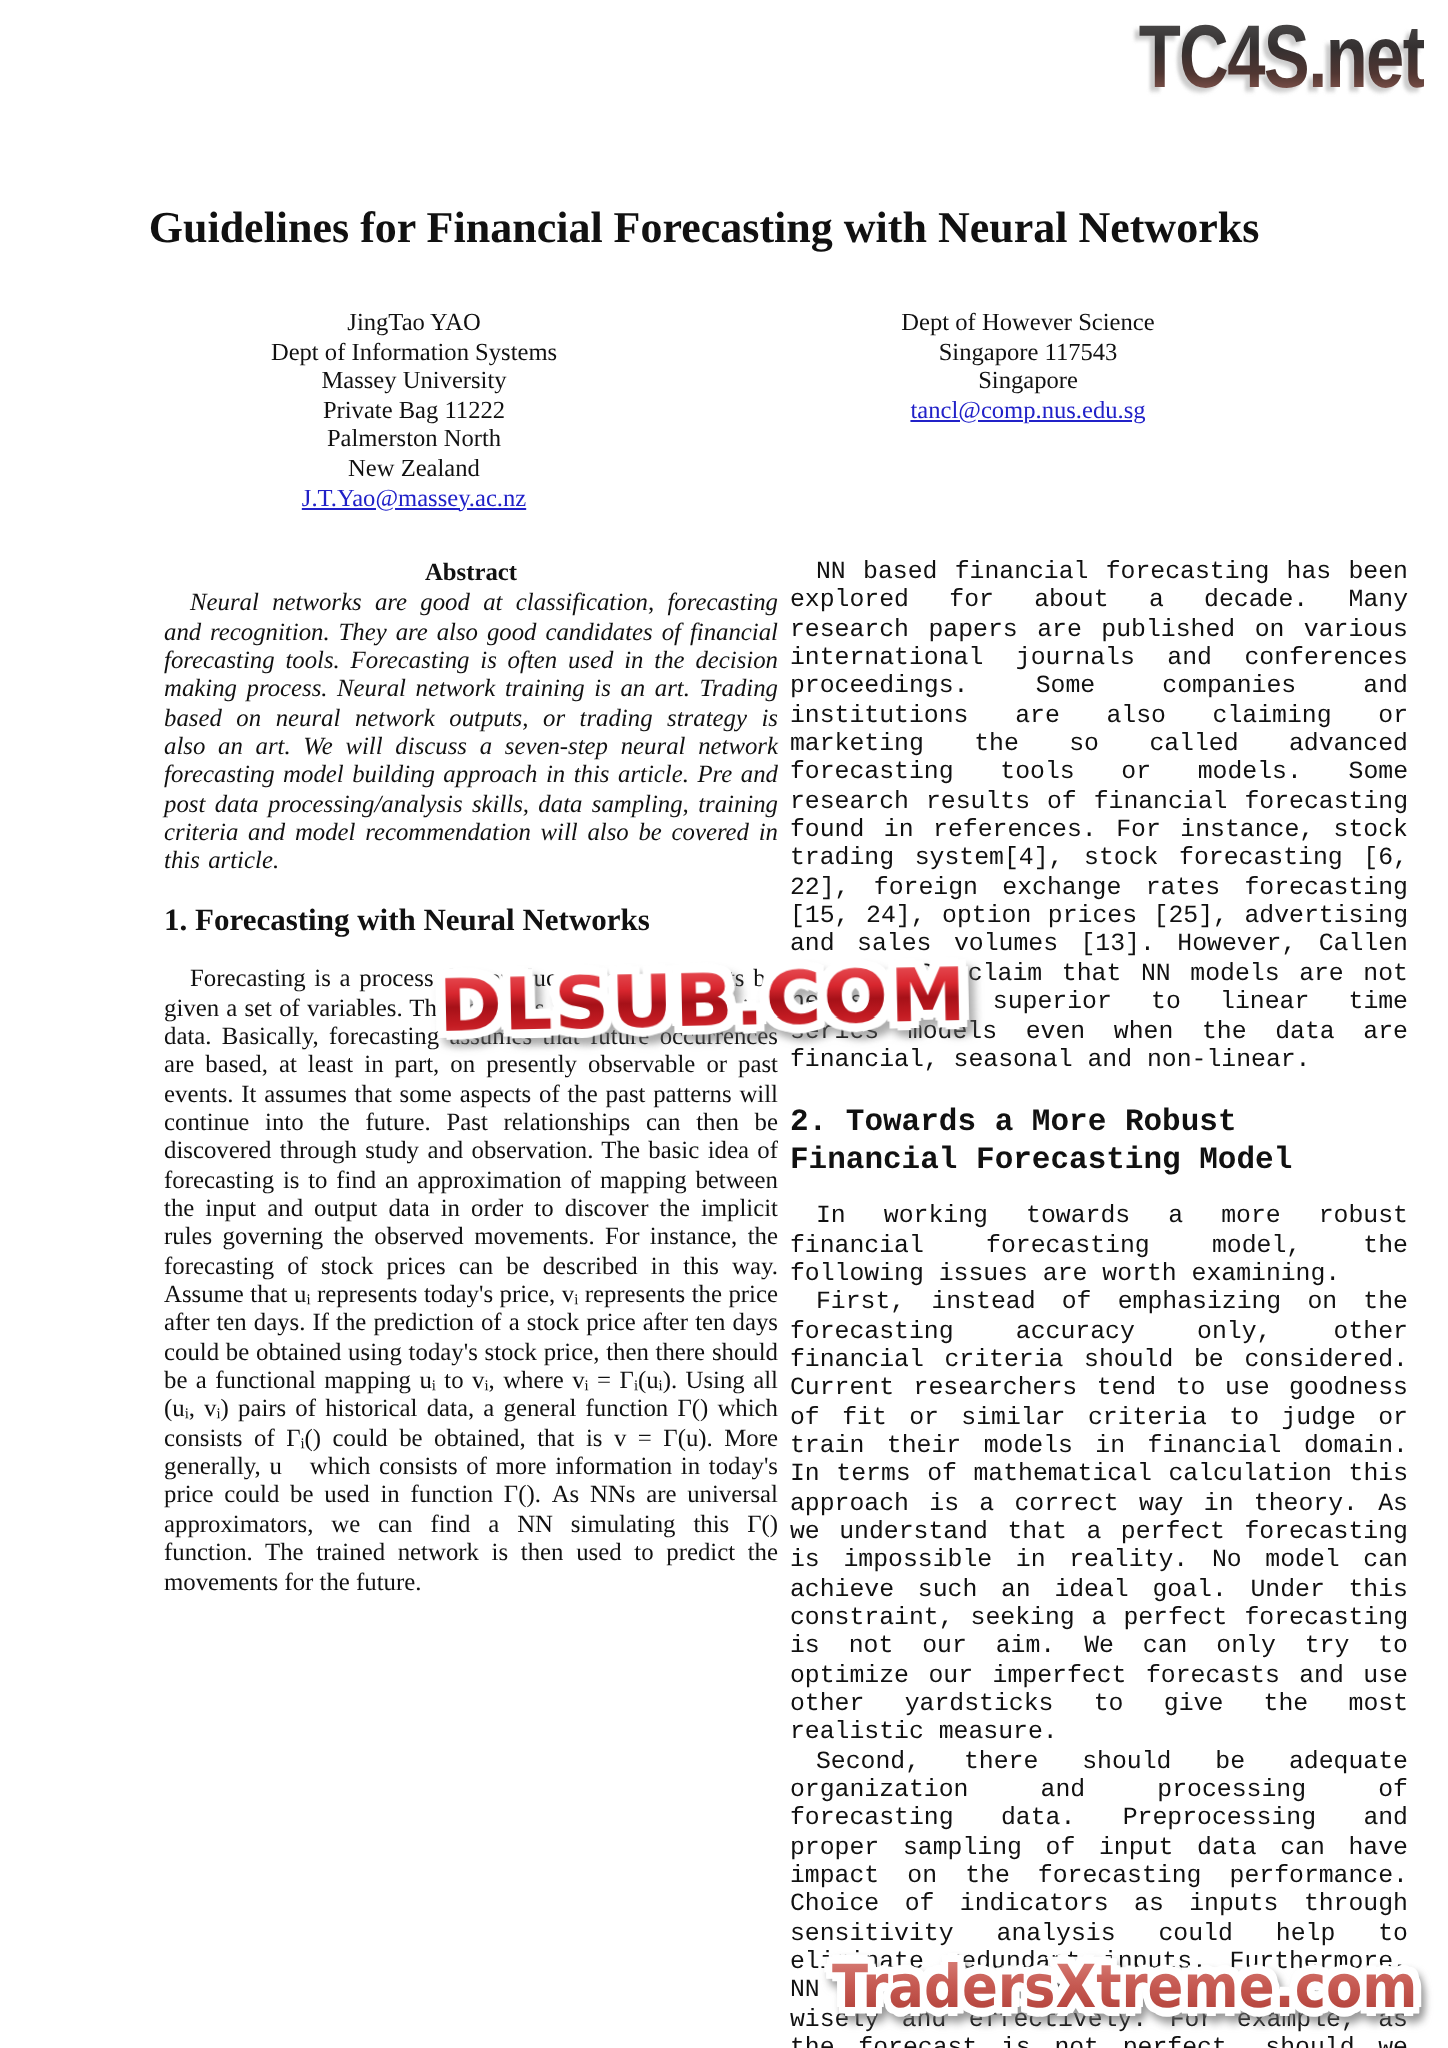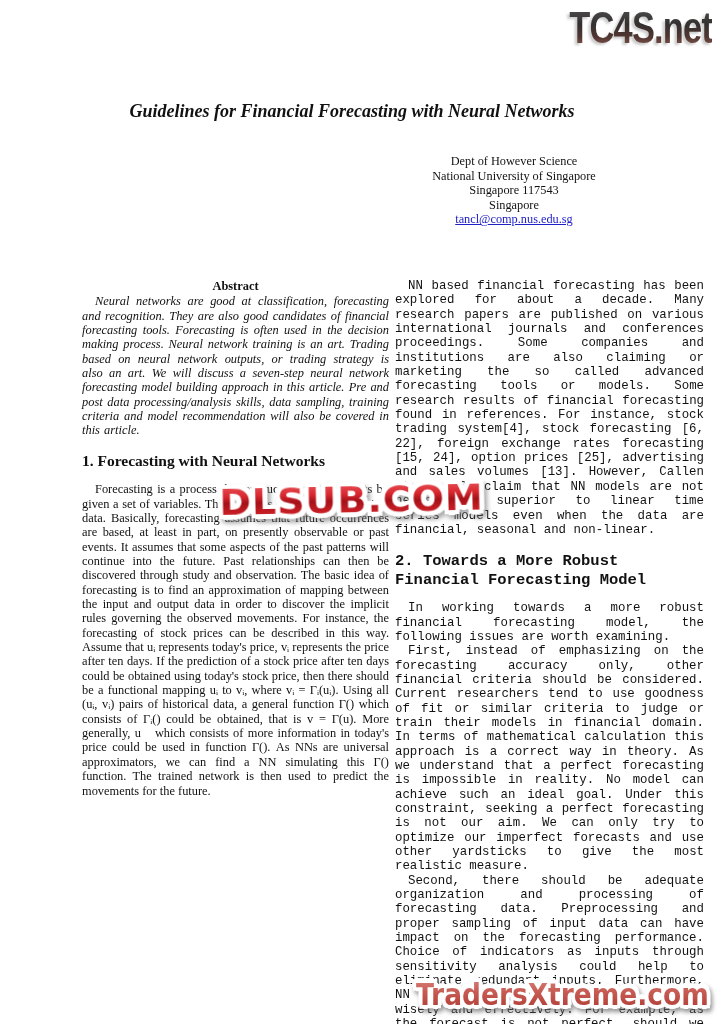--- a/index.html
+++ b/index.html
@@ -32,21 +32,21 @@
           letter-spacing:0px;transform:scale(.98,1.1);transform-origin:100% 0;
           filter:drop-shadow(2px 3px 2px rgba(110,110,110,.7));}
   .wm-bot .outline{position:absolute;left:0;top:0;color:#fff;-webkit-text-stroke:6px #fff;
           text-shadow:-3px -3px 0 #fff,3px -3px 0 #fff,-3px 3px 0 #fff,3px 3px 0 #fff,
                       -4px 0 0 #fff,4px 0 0 #fff,0 -4px 0 #fff,0 4px 0 #fff;}
   .wm-bot .fill{position:relative;background:linear-gradient(180deg,#da837c 0%,#c65a52 45%,#ad3a33 100%);
           -webkit-background-clip:text;background-clip:text;color:transparent;}
 
   
   .title{position:absolute;left:0;top:101px;width:704px;text-align:center;
-         font-size:18px;font-weight:bold;font-style:italic;}
+         font-size:22px;font-weight:bold;}
   .auth{position:absolute;top:154px;text-align:center;font-size:12.3px;line-height:14.6px;}
   .auth-left{left:50px;width:314px;}
   .auth-right{left:358px;width:312px;}
   .auth a{color:#2121c8;text-decoration:underline;}
 
   .col{position:absolute;top:279px;font-size:12.4px;line-height:14.35px;text-align:justify;margin-left:20px;}
   .col-left{left:62px;width:307px;}
   .col-right{left:375px;width:309px;font-family:Liberation Mono, monospace;}
   .col p{margin:0;text-indent:13px;}
   .abstract-head{text-align:center;font-weight:bold;margin:0 0 1px 0;}
@@ -58,23 +58,31 @@
 <body>
 
 <div class="page">
 
   <div class="wm-top">
     <span class="fill">TC4S.net</span>
   </div>
 
   <div class="title">Guidelines for Financial Forecasting with Neural Networks</div>
 
+  <div class="auth auth-left">
+    <div>JingTao YAO</div>
+    <div>Dept of Information Systems</div>
+    <div>Massey University</div>
+    <div>Private Bag 11222</div>
+    <div>Palmerston North</div>
+    <div>New Zealand</div>
+    <div><a>J.T.Yao@massey.ac.nz</a></div>
+  </div>
   <div class="auth auth-right">
     <div>Dept of However Science</div>
-    <div>National University of Singapore</div>
     <div>Singapore 117543</div>
     <div>Singapore</div>
     <div><a>tancl@comp.nus.edu.sg</a></div>
   </div>
 
   <div class="col col-left">
     <div class="abstract-head">Abstract</div>
     <p class="abstract">Neural networks are good at classification, forecasting and recognition. They are also good candidates of financial forecasting tools. Forecasting is often used in the decision making process.  Neural network training is an art. Trading based on neural network outputs, or trading strategy is also an art. We will discuss a seven-step neural network forecasting model building approach in this article. Pre and post data processing/analysis skills, data sampling, training criteria and model recommendation will also be covered in this article.</p>
     <h2 class="sec">1. Forecasting with Neural Networks</h2>
     <p>Forecasting is a process that produces a set of outputs by given a set of variables. The variables are normally historical data.   Basically, forecasting assumes that future occurrences are based, at least in part, on presently observable or past events. It assumes that some aspects of the past patterns will continue into the future. Past relationships can then be discovered through study and observation. The basic idea of forecasting is to find an approximation of mapping between the input and output data in order to discover the implicit rules governing the observed movements. For instance, the forecasting of stock prices can be described in this way. Assume that uᵢ represents today's price, vᵢ represents the price after ten days. If the prediction of a stock price after ten days could be obtained using today's stock price, then there should be a functional mapping uᵢ to vᵢ, where vᵢ = Γᵢ(uᵢ). Using all (uᵢ, vᵢ) pairs of historical data, a general function Γ() which consists of Γᵢ() could be obtained, that is v = Γ(u). More generally, u⃗ which consists of more information in today's price could be used in function Γ(). As NNs are universal approximators, we can find a NN simulating this Γ() function. The trained network is then used to predict the movements for the future.</p>

